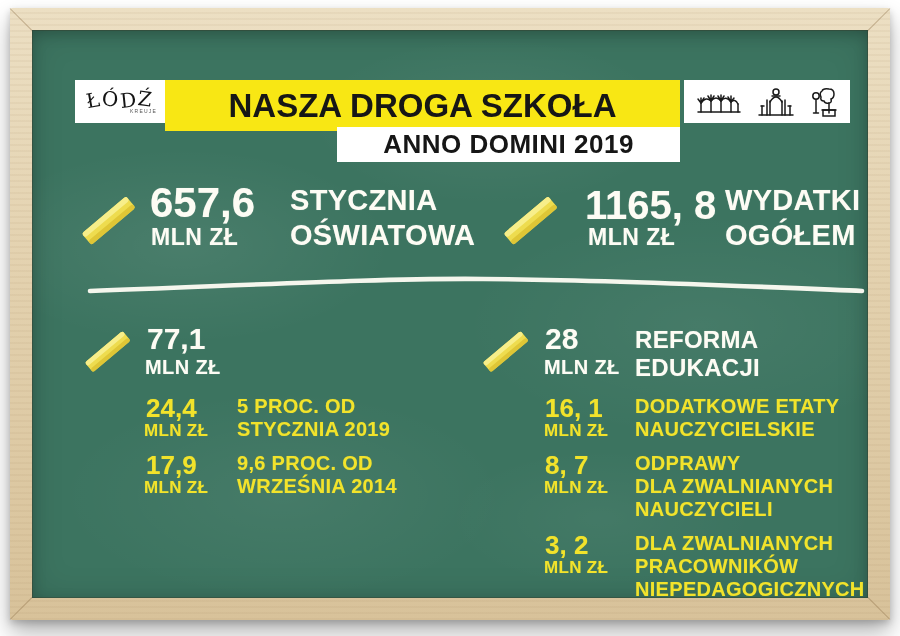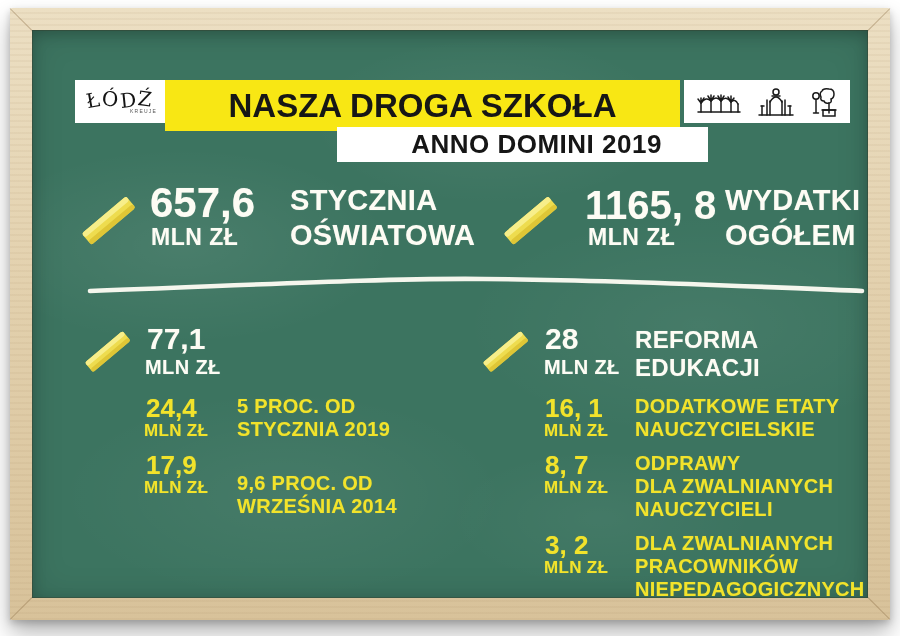--- a/index.html
+++ b/index.html
@@ -47,21 +47,21 @@
   .logo-letters .l1{transform:rotate(-10deg) translateY(1px);}
   .logo-letters .l2{transform:rotate(6deg);}
   .logo-letters .l3{transform:rotate(-6deg) translateY(1px);}
   .logo-letters .l4{transform:rotate(8deg);}
   .logo-caption{font-size:5px;letter-spacing:1.2px;color:#555;align-self:flex-end;margin:-1px 8px 0 0;}
 
   .title-band{left:133px;top:50px;width:515px;height:51px;background:#f8e714;
     display:flex;align-items:center;justify-content:center;}
   .title-band span{font-size:33px;font-weight:800;color:#161616;letter-spacing:0px;}
   .anno-band{left:305px;top:97px;width:343px;height:35px;background:#ffffff;
-    display:flex;align-items:center;justify-content:center;padding-left:28px;}
+    display:flex;align-items:center;justify-content:center;}
   .anno-band span{font-size:26px;font-weight:800;color:#161616;letter-spacing:.5px;}
 
   .icons-box{left:652px;top:50px;width:166px;height:43px;background:#ffffff;
     display:flex;align-items:center;justify-content:center;gap:15px;}
   .icons-box svg{display:block;}
 
   
   .wht{color:#fdfcf4;text-shadow:0 0 1px rgba(255,255,255,.35);font-weight:800;}
   .yel{color:#f2e32b;text-shadow:0 0 1px rgba(242,227,43,.3);font-weight:800;}
 
@@ -177,21 +177,21 @@
 
     <div class="abs yel sub-val nowrap" style="left:114px;top:365px;">24,4</div>
     <div class="abs yel sub-unit nowrap" style="left:112px;top:392px;">MLN ZŁ</div>
     <div class="abs yel sub-desc nowrap" style="left:205px;top:365px;">
       <span>5 PROC. OD</span>
       <span>STYCZNIA 2019</span>
     </div>
 
     <div class="abs yel sub-val nowrap" style="left:114px;top:422px;">17,9</div>
     <div class="abs yel sub-unit nowrap" style="left:112px;top:449px;">MLN ZŁ</div>
-    <div class="abs yel sub-desc nowrap" style="left:205px;top:422px;margin-top:20px;">
+    <div class="abs yel sub-desc nowrap" style="left:205px;top:422px;">
       <span>9,6 PROC. OD</span>
       <span>WRZEŚNIA 2014</span>
     </div>
 
     <svg class="abs chalk-svg" style="left:446px;top:294px;" width="56" height="56" viewBox="0 0 66 66">
       <g transform="rotate(-40 33 33)">
         <rect x="4" y="25" width="58" height="15" rx="2.5" fill="#eedc4f"></rect>
         <rect x="4" y="25" width="58" height="5.5" rx="2.5" fill="#f7ee8a"></rect>
         <rect x="4" y="35" width="58" height="5" rx="2.5" fill="#d9bf2e" opacity=".75"></rect>
       </g>

